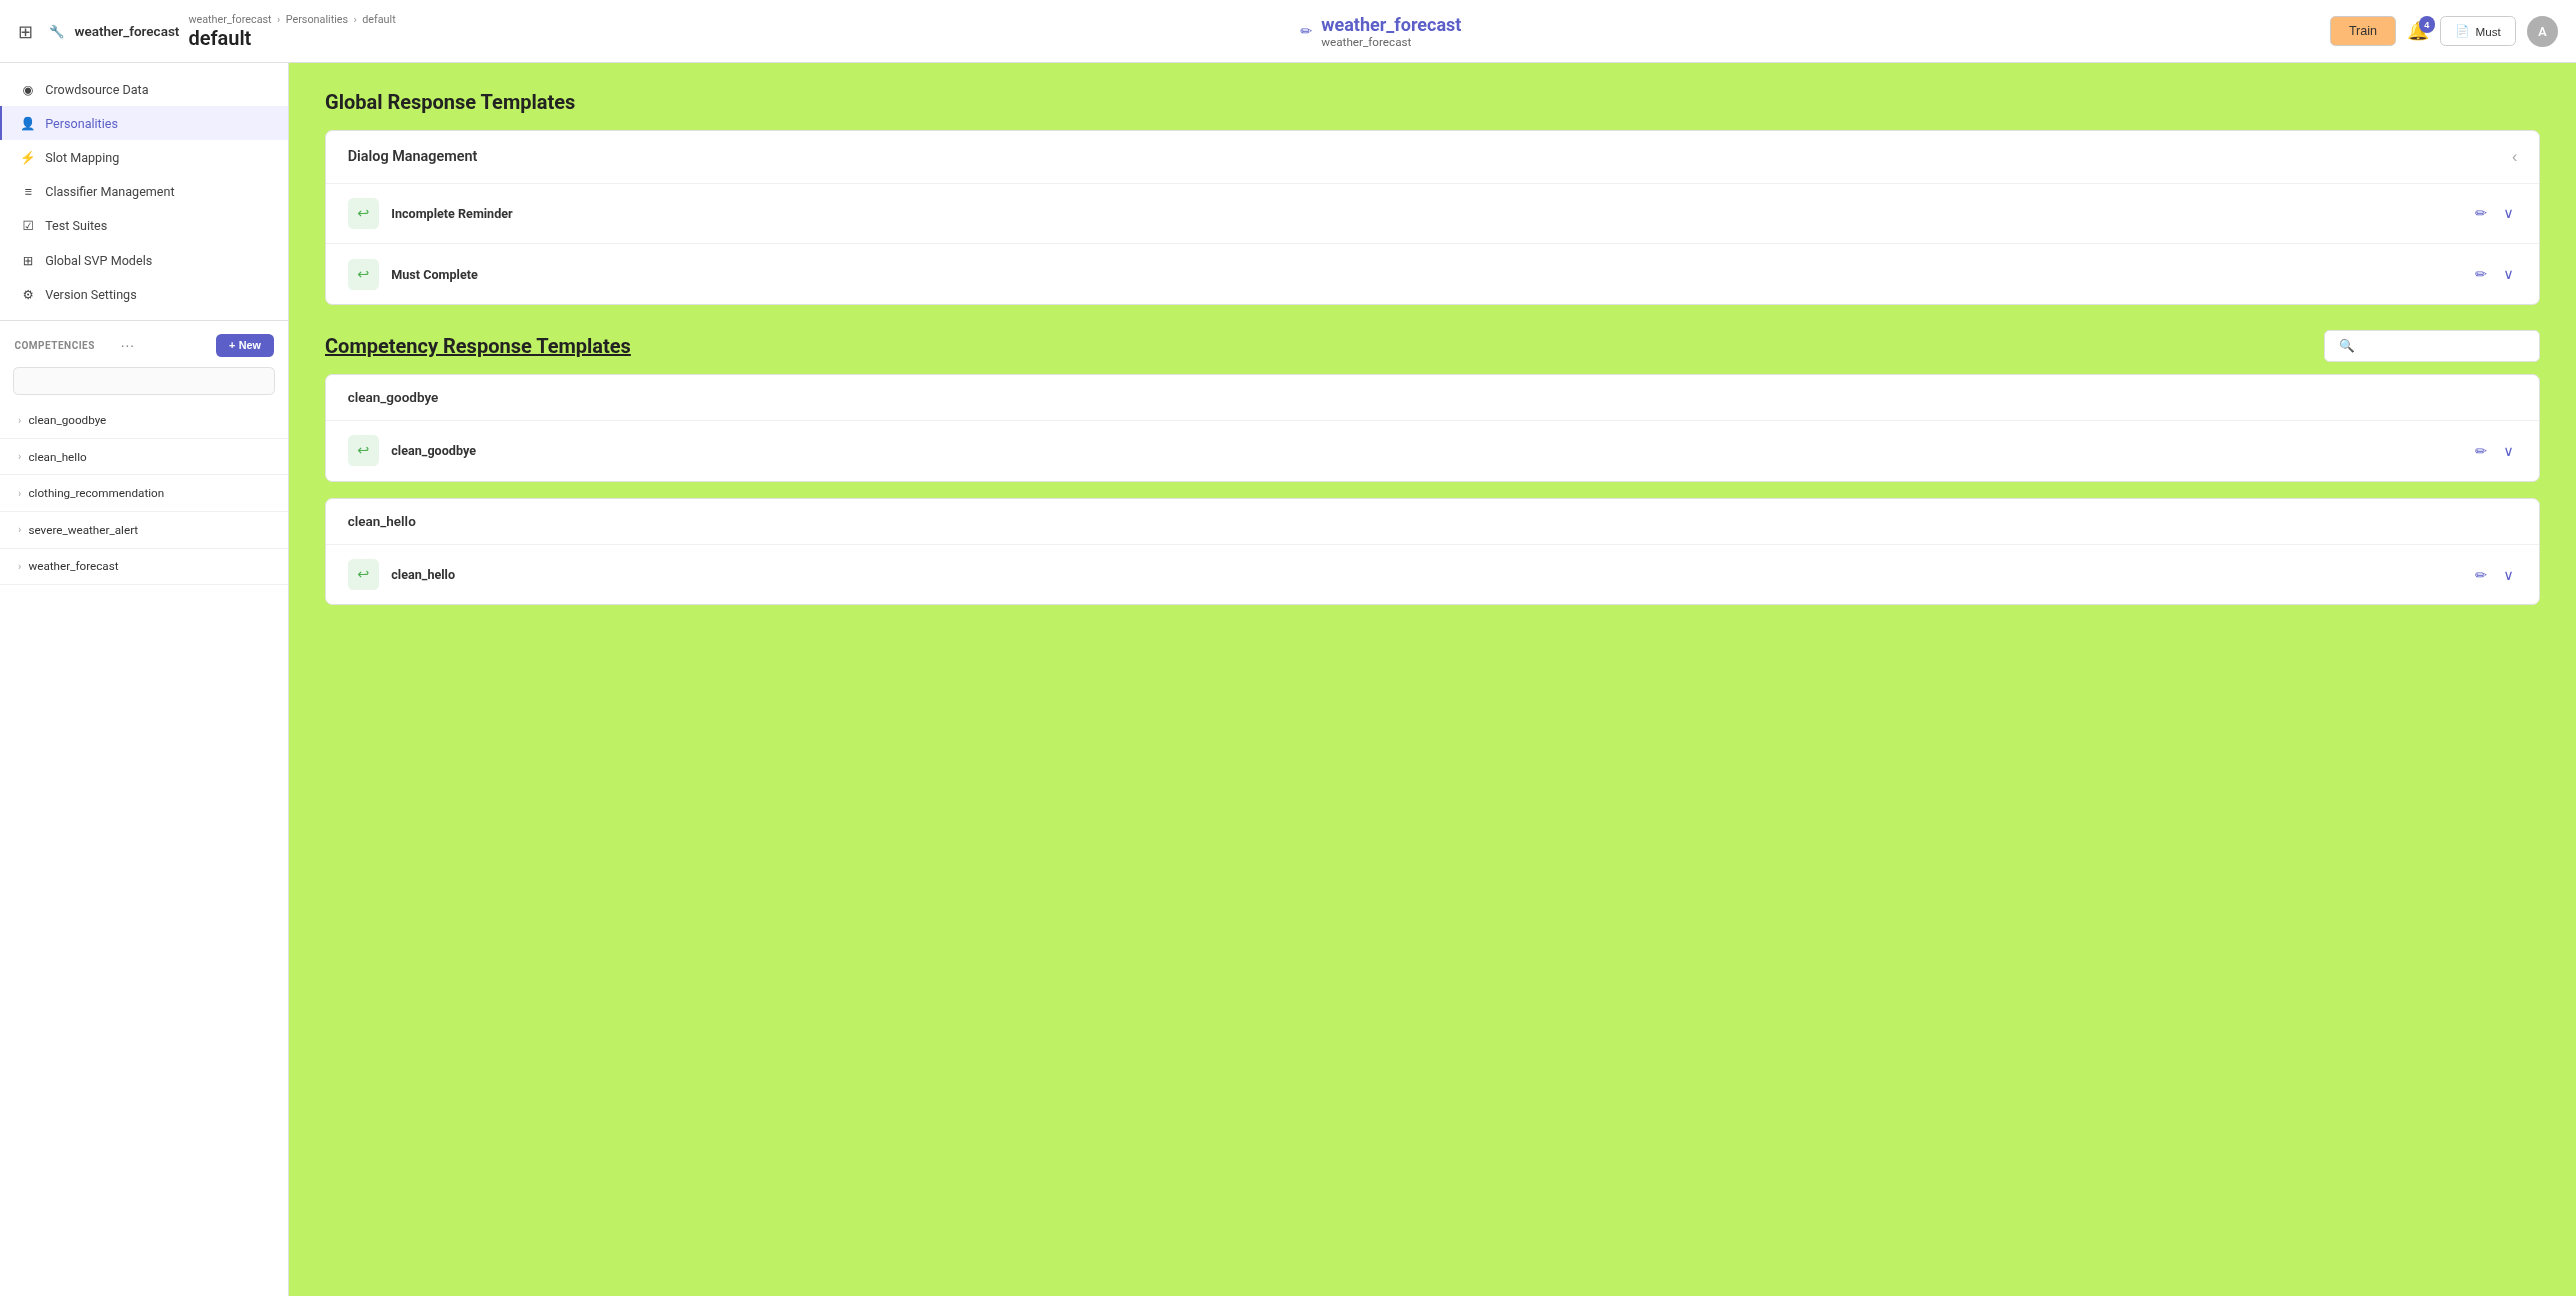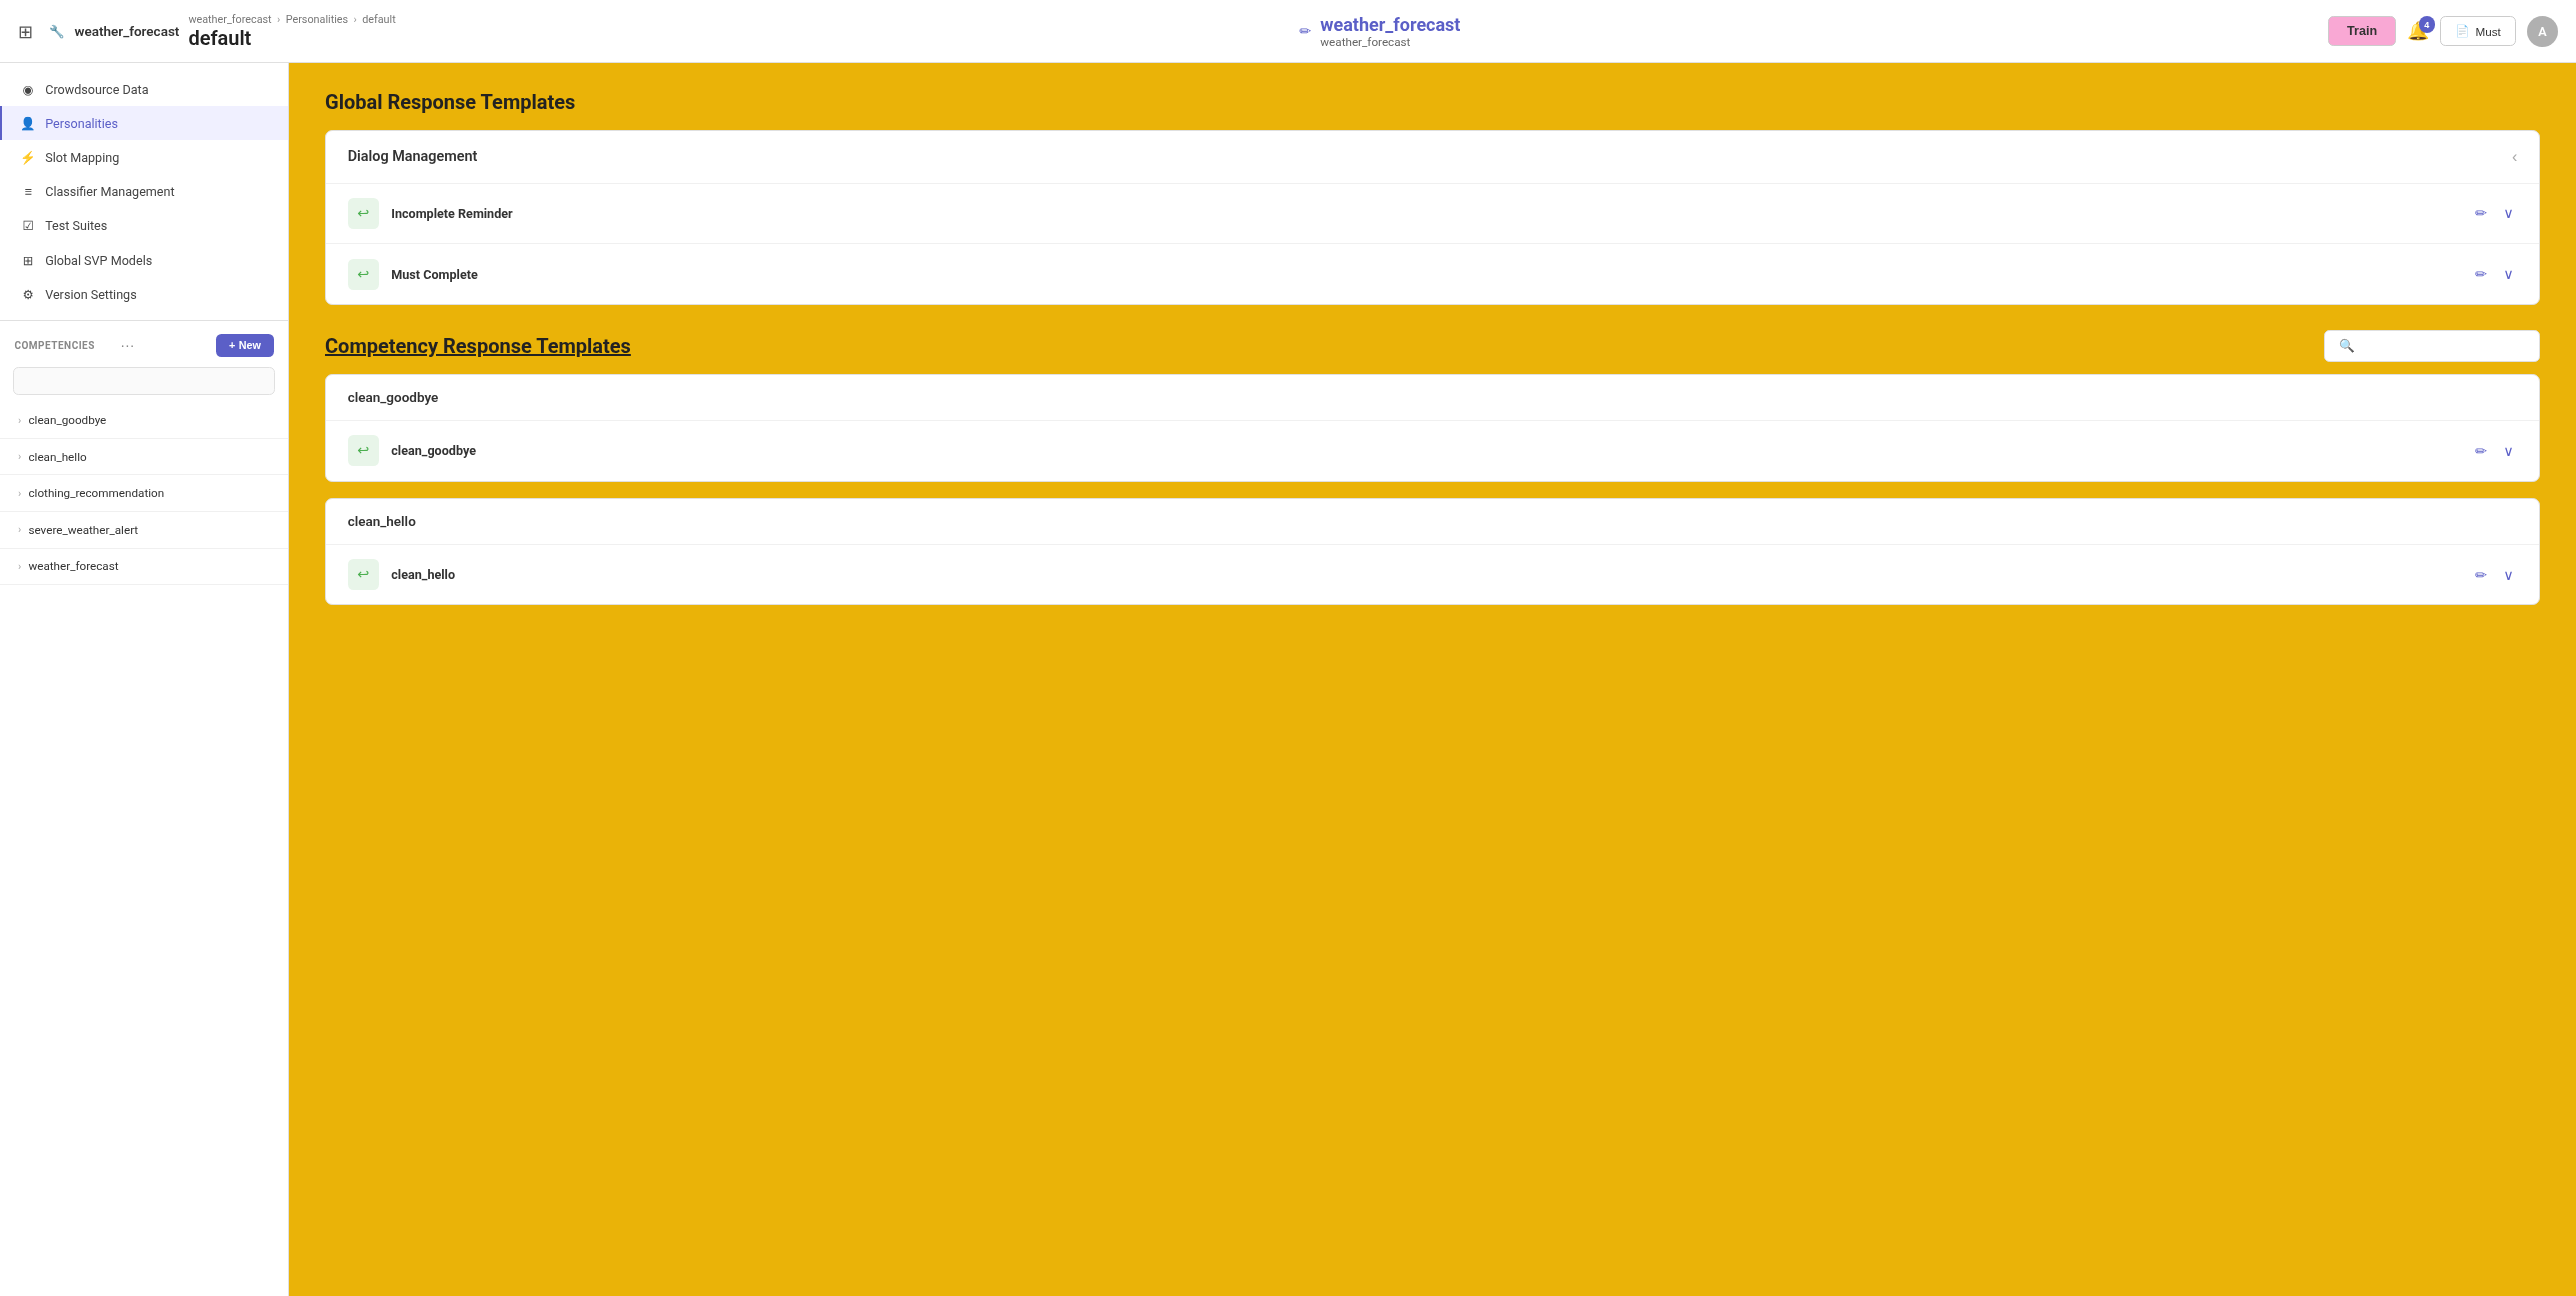--- a/index.html
+++ b/index.html
@@ -19,22 +19,22 @@
     .page-main-title { font-size: 20px; font-weight: 600; color: #222; }
 
     .header-center { flex: 1; display: flex; align-items: center; justify-content: center; gap: 9px; padding-left: 36px; }
     .project-name-display { display: flex; flex-direction: column; }
     .project-name-display .proj-name { font-size: 18px; font-weight: 700; color: #5b5fc7; }
     .project-name-display .proj-sub { font-size: 11.7px; color: #666; }
     .edit-pencil { color: #5b5fc7; font-size: 14.4px; cursor: pointer; }
 
     .header-right { display: flex; align-items: center; gap: 10.8px; margin-left: auto; }
     .train-btn {
-      background: #f9a8d4; border: 0.9px solid #ccc; color: #333; padding: 7.2px 18px;
-      border-radius: 5.4px; font-size: 12.6px; font-weight: 700; cursor: pointer;
+      background: #fdba74; border: 0.9px solid #ccc; color: #333; padding: 7.2px 18px;
+      border-radius: 5.4px; font-size: 12.6px; font-weight: 400; cursor: pointer;
     }
     .notif-btn { position: relative; background: none; border: none; cursor: pointer; font-size: 18px; color: #333; }
     .notif-badge {
       position: absolute; top: -3.6px; right: -5.4px; background: #5b5fc7; color: #fff;
       border-radius: 50%; width: 16.2px; height: 16.2px; font-size: 9px;
       display: flex; align-items: center; justify-content: center; font-weight: 700;
     }
     .docs-btn {
       display: flex; align-items: center; gap: 5.4px; background: #fff; border: 0.9px solid #ccc;
       color: #333; padding: 7.2px 14.4px; border-radius: 5.4px; font-size: 11.7px; cursor: pointer;
@@ -71,21 +71,21 @@
     }
 
     .comp-list { overflow-y: auto; }
     .comp-item {
       display: flex; align-items: center; gap: 7.2px; padding: 10.8px 18px;
       border-bottom: 0.9px solid #f0f0f0; cursor: pointer; font-size: 11.7px; color: #333;
     }
     .comp-chevron { color: #aaa; font-size: 10.8px; }
 
     
-    .main { flex: 1; overflow-y: auto; padding: 27px 36px; background: #eab308; }
+    .main { flex: 1; overflow-y: auto; padding: 27px 36px; background: #bef264; }
 
     .section-title { font-size: 20px; font-weight: 700; color: #222; margin-bottom: 16.2px; }
 
     .card { background: #fff; border: 0.9px solid #e0e0e0; border-radius: 7.2px; margin-bottom: 25px; overflow: hidden; }
     .card-header { padding: 16.2px 21.7px; border-bottom: 0.9px solid #f0f0f0; font-size: 14.4px; font-weight: 600; color: #333; display: flex; align-items: center; justify-content: space-between; }
     .card-collapse-btn { background: none; border: none; cursor: pointer; color: #aaa; font-size: 16.2px; }
 
     .template-row {
       display: flex; align-items: center; padding: 14.4px 21.7px;
       border-bottom: 0.9px solid #f0f0f0; gap: 12.6px;

